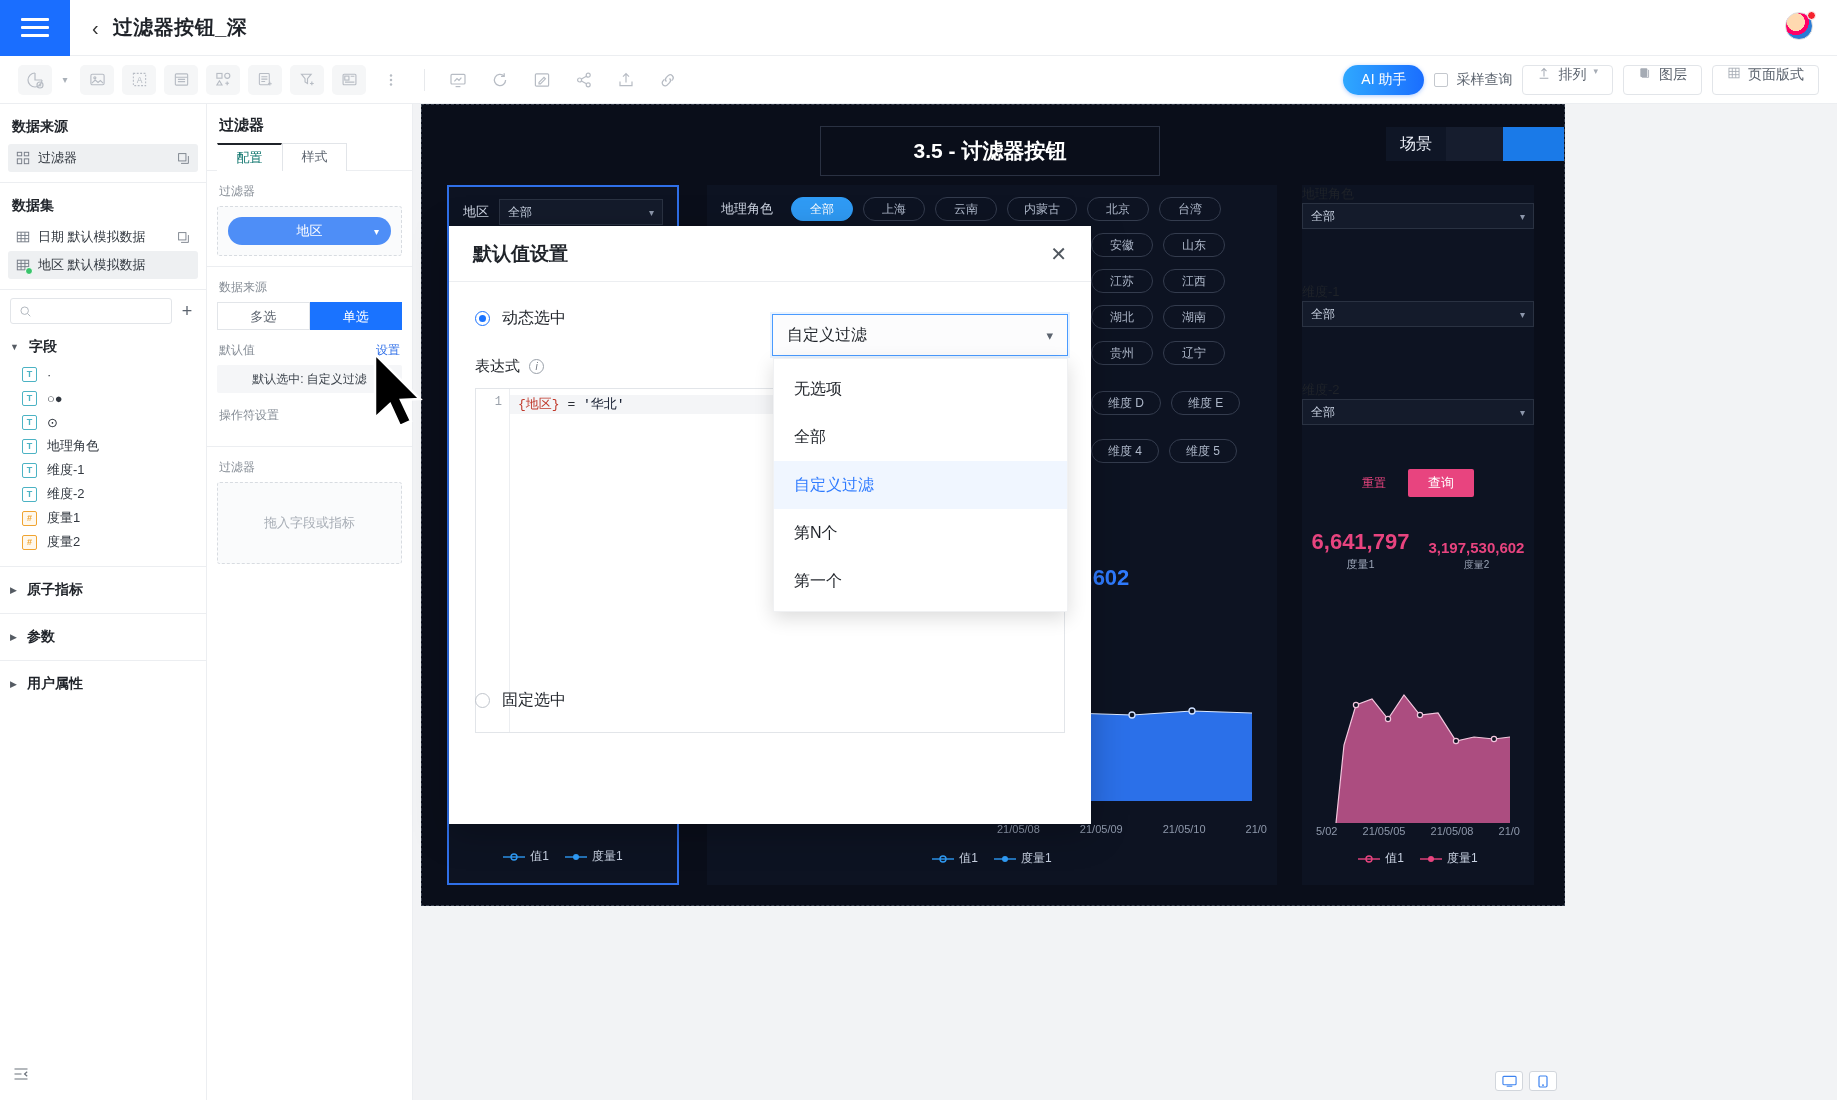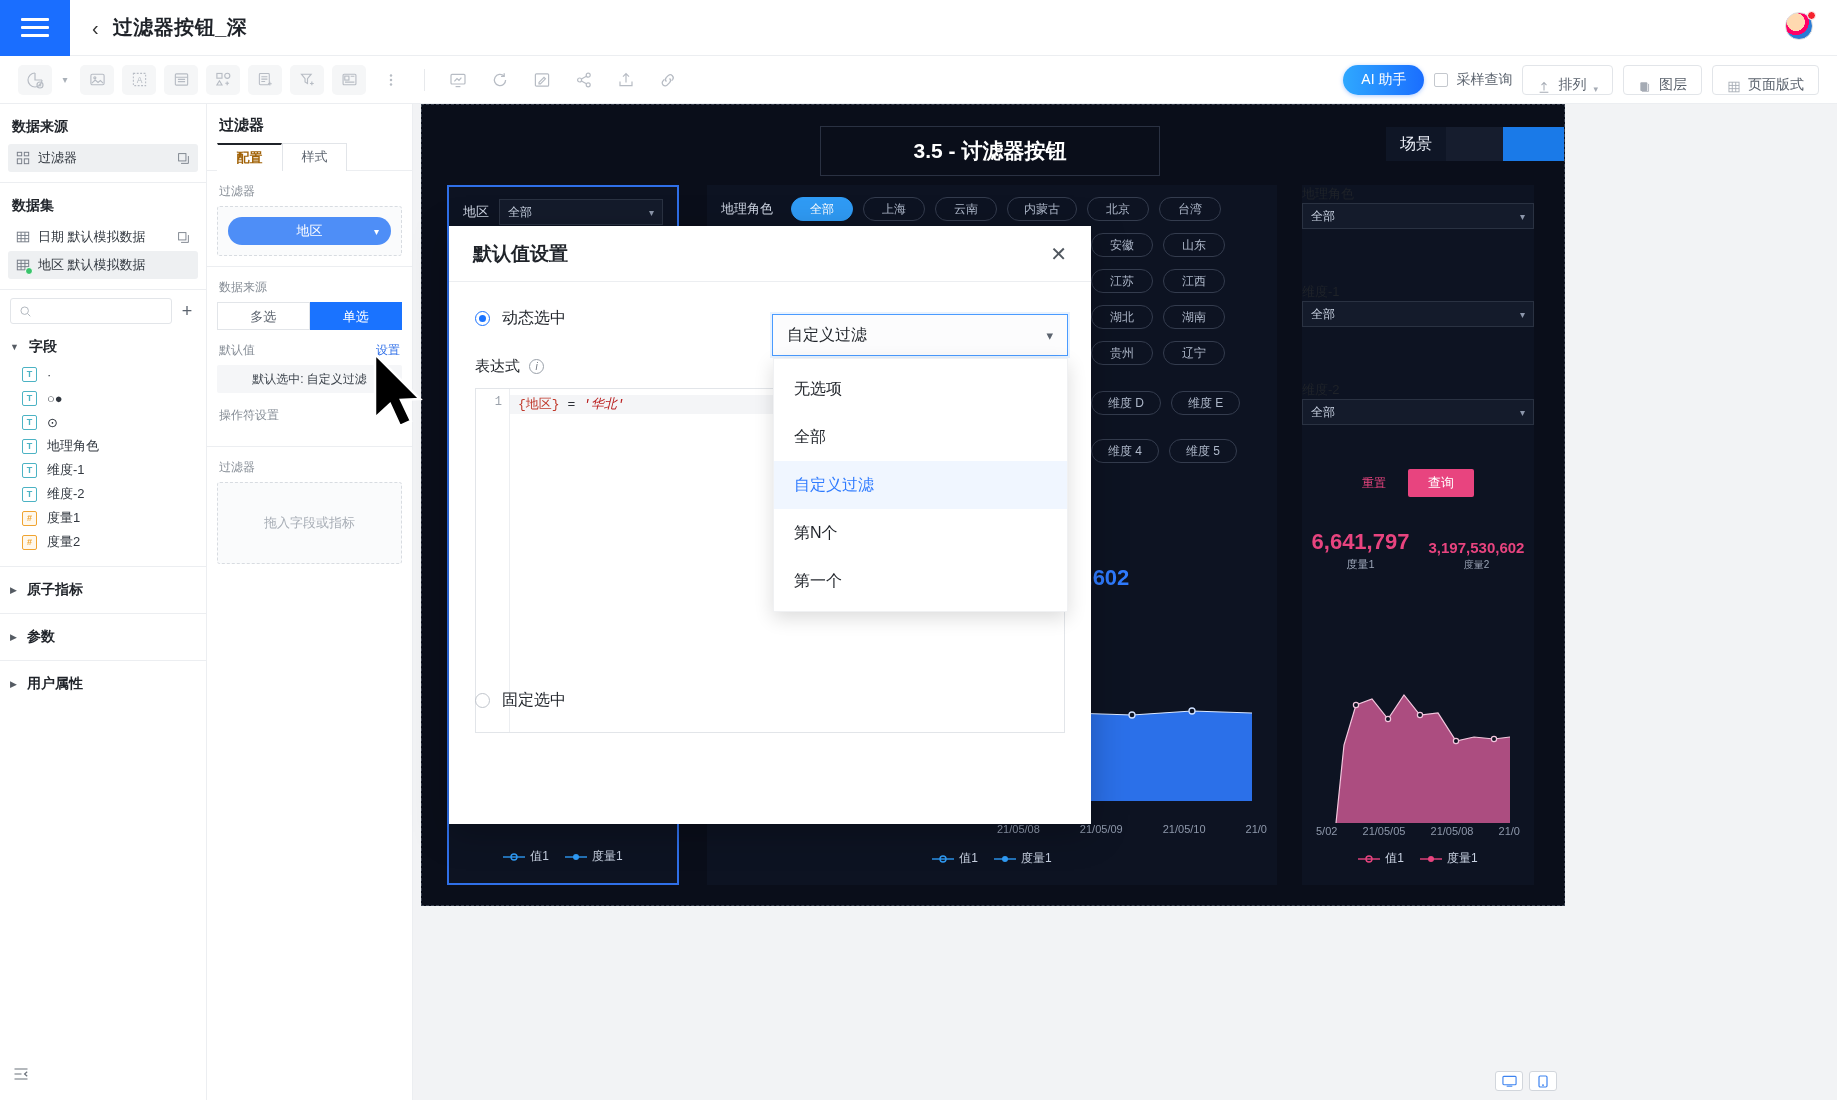--- a/index.html
+++ b/index.html
@@ -35,21 +35,21 @@
   .tcaret { width:18px; height:30px; display:flex; align-items:center; justify-content:center;
     color:#a9b0b8; font-size:10px; margin-right:2px; }
   .tsep { width:1px; height:22px; background:#e7e9ec; margin:0 12px; }
   .tb-right { margin-left:auto; display:flex; align-items:center; padding-right:18px; gap:10px; }
   .ai-btn { height:30px; padding:0 18px; border-radius:16px; color:#fff; font-size:14px;
     background:linear-gradient(90deg,#2fa8ff,#1a6eff); display:flex; align-items:center;
     box-shadow:0 1px 4px rgba(26,110,255,.35); }
   .chk-item { display:flex; align-items:center; gap:8px; color:#5b636e; font-size:14px; }
   .chk-box { width:14px; height:14px; border:1px solid #c4c8ce; border-radius:2px; background:#fff; }
   .pill-btn { height:30px; padding:0 14px; border:1px solid #e2e5e9; border-radius:4px;
-    display:flex; align-items:flex-end; gap:7px; color:#5b636e; font-size:14px; background:#fff; }
+    display:flex; align-items:flex-start; gap:7px; color:#5b636e; font-size:14px; background:#fff; }
   .pill-btn .ic { color:#a5abb4; display:flex; }
   .mini-caret { font-size:9px; color:#a5abb4; }
 
   
   .lpanel { position:absolute; left:0; top:104px; width:207px; height:996px;
     background:#fff; border-right:1px solid #eceef1; }
   .sec-title { font-size:14px; font-weight:700; color:#1f2329; padding:14px 12px 8px 12px; }
   .src-row { display:flex; align-items:center; height:28px; margin:0 8px; padding:0 8px;
     border-radius:3px; color:#31373f; font-size:13px; gap:8px; }
   .src-row.sel { background:#eef0f2; }
@@ -74,21 +74,21 @@
     font-size:14px; font-weight:700; color:#1f2329; border-top:1px solid #eceef1; }
   .bl-toggle { position:absolute; left:12px; bottom:14px; color:#6b727b; }
 
   
   .cpanel { position:absolute; left:207px; top:104px; width:206px; height:996px;
     background:#fff; border-right:1px solid #eceef1; }
   .cp-title { font-size:15px; font-weight:700; padding:12px 12px 8px 12px; color:#1f2329; }
   .tabs { display:flex; padding:0 10px; }
   .tab { flex:0 0 65px; height:28px; line-height:26px; text-align:center; font-size:13px;
     border:1px solid #e2e5e9; border-bottom:none; color:#5b636e; background:#fff; }
-  .tab.active { color:#a16207; font-weight:700; border-color:transparent; border-top:2px solid #1f2329; }
+  .tab.active { color:#0f766e; font-weight:400; border-color:transparent; border-top:2px solid #1f2329; }
   .cp-hr { height:1px; background:#eceef1; margin-top:-1px; }
   .cp-label { font-size:12px; color:#868d96; padding:12px 12px 6px 12px; }
   .drop-area { margin:0 10px; border:1px dashed #d8dce1; background:#fafbfc; border-radius:3px;
     padding:10px; }
   .chip-blue { height:28px; border-radius:14px; background:#4e8ef7; color:#fff; font-size:13px;
     display:flex; align-items:center; justify-content:center; position:relative; }
   .chip-blue .cv { position:absolute; right:12px; font-size:10px; }
   .seg { display:flex; margin:0 10px; }
   .seg div { flex:1; height:28px; line-height:28px; text-align:center; font-size:13px;
     border:1px solid #e2e5e9; color:#5b636e; }
@@ -165,21 +165,21 @@
   .info-ic { width:15px; height:15px; border:1px solid #9aa1aa; border-radius:50%; color:#6f767f;
     font-size:10px; display:flex; align-items:center; justify-content:center; font-style:italic; }
   .code-box { margin-top:12px; border:1px solid #e2e5e9; height:345px; background:#fff;
     display:flex; font-family:"Liberation Mono","DejaVu Sans Mono",monospace; }
   .gutter { width:34px; background:#fff; border-right:1px solid #eceef1; text-align:right;
     padding:6px 7px 0 0; color:#9aa1aa; font-size:12px; }
   .code-lines { flex:1; padding-top:6px; }
   .code-line { background:#f4f5f7; height:19px; line-height:19px; padding-left:8px; font-size:13px; }
   .c-field { color:#c0392b; }
   .c-op { color:#2b2f36; }
-  .c-str { color:#b91c1c;font-style:italic; }
+  .c-str { color:#0f172a; }
   .fixed-row { position:absolute; left:26px; bottom:22px; display:flex; align-items:center; gap:12px; }
 
   
   .dd-trigger { position:absolute; left:323px; top:88px; width:296px; height:42px;
     border:1px solid #4a9bff; background:#fcfcfd; display:flex; align-items:center; padding:0 14px;
     box-shadow:0 0 0 2px rgba(74,155,255,.12); }
   .dd-val { font-size:16px; color:#1f2329; }
   .dd-cv { margin-left:auto; color:#5b636e; font-size:13px; }
   .dd-list { position:absolute; left:773px; top:358px; width:295px; background:#fff;
     box-shadow:0 6px 18px rgba(0,0,0,.14); border:1px solid #f0f1f3; padding:6px 0; }

